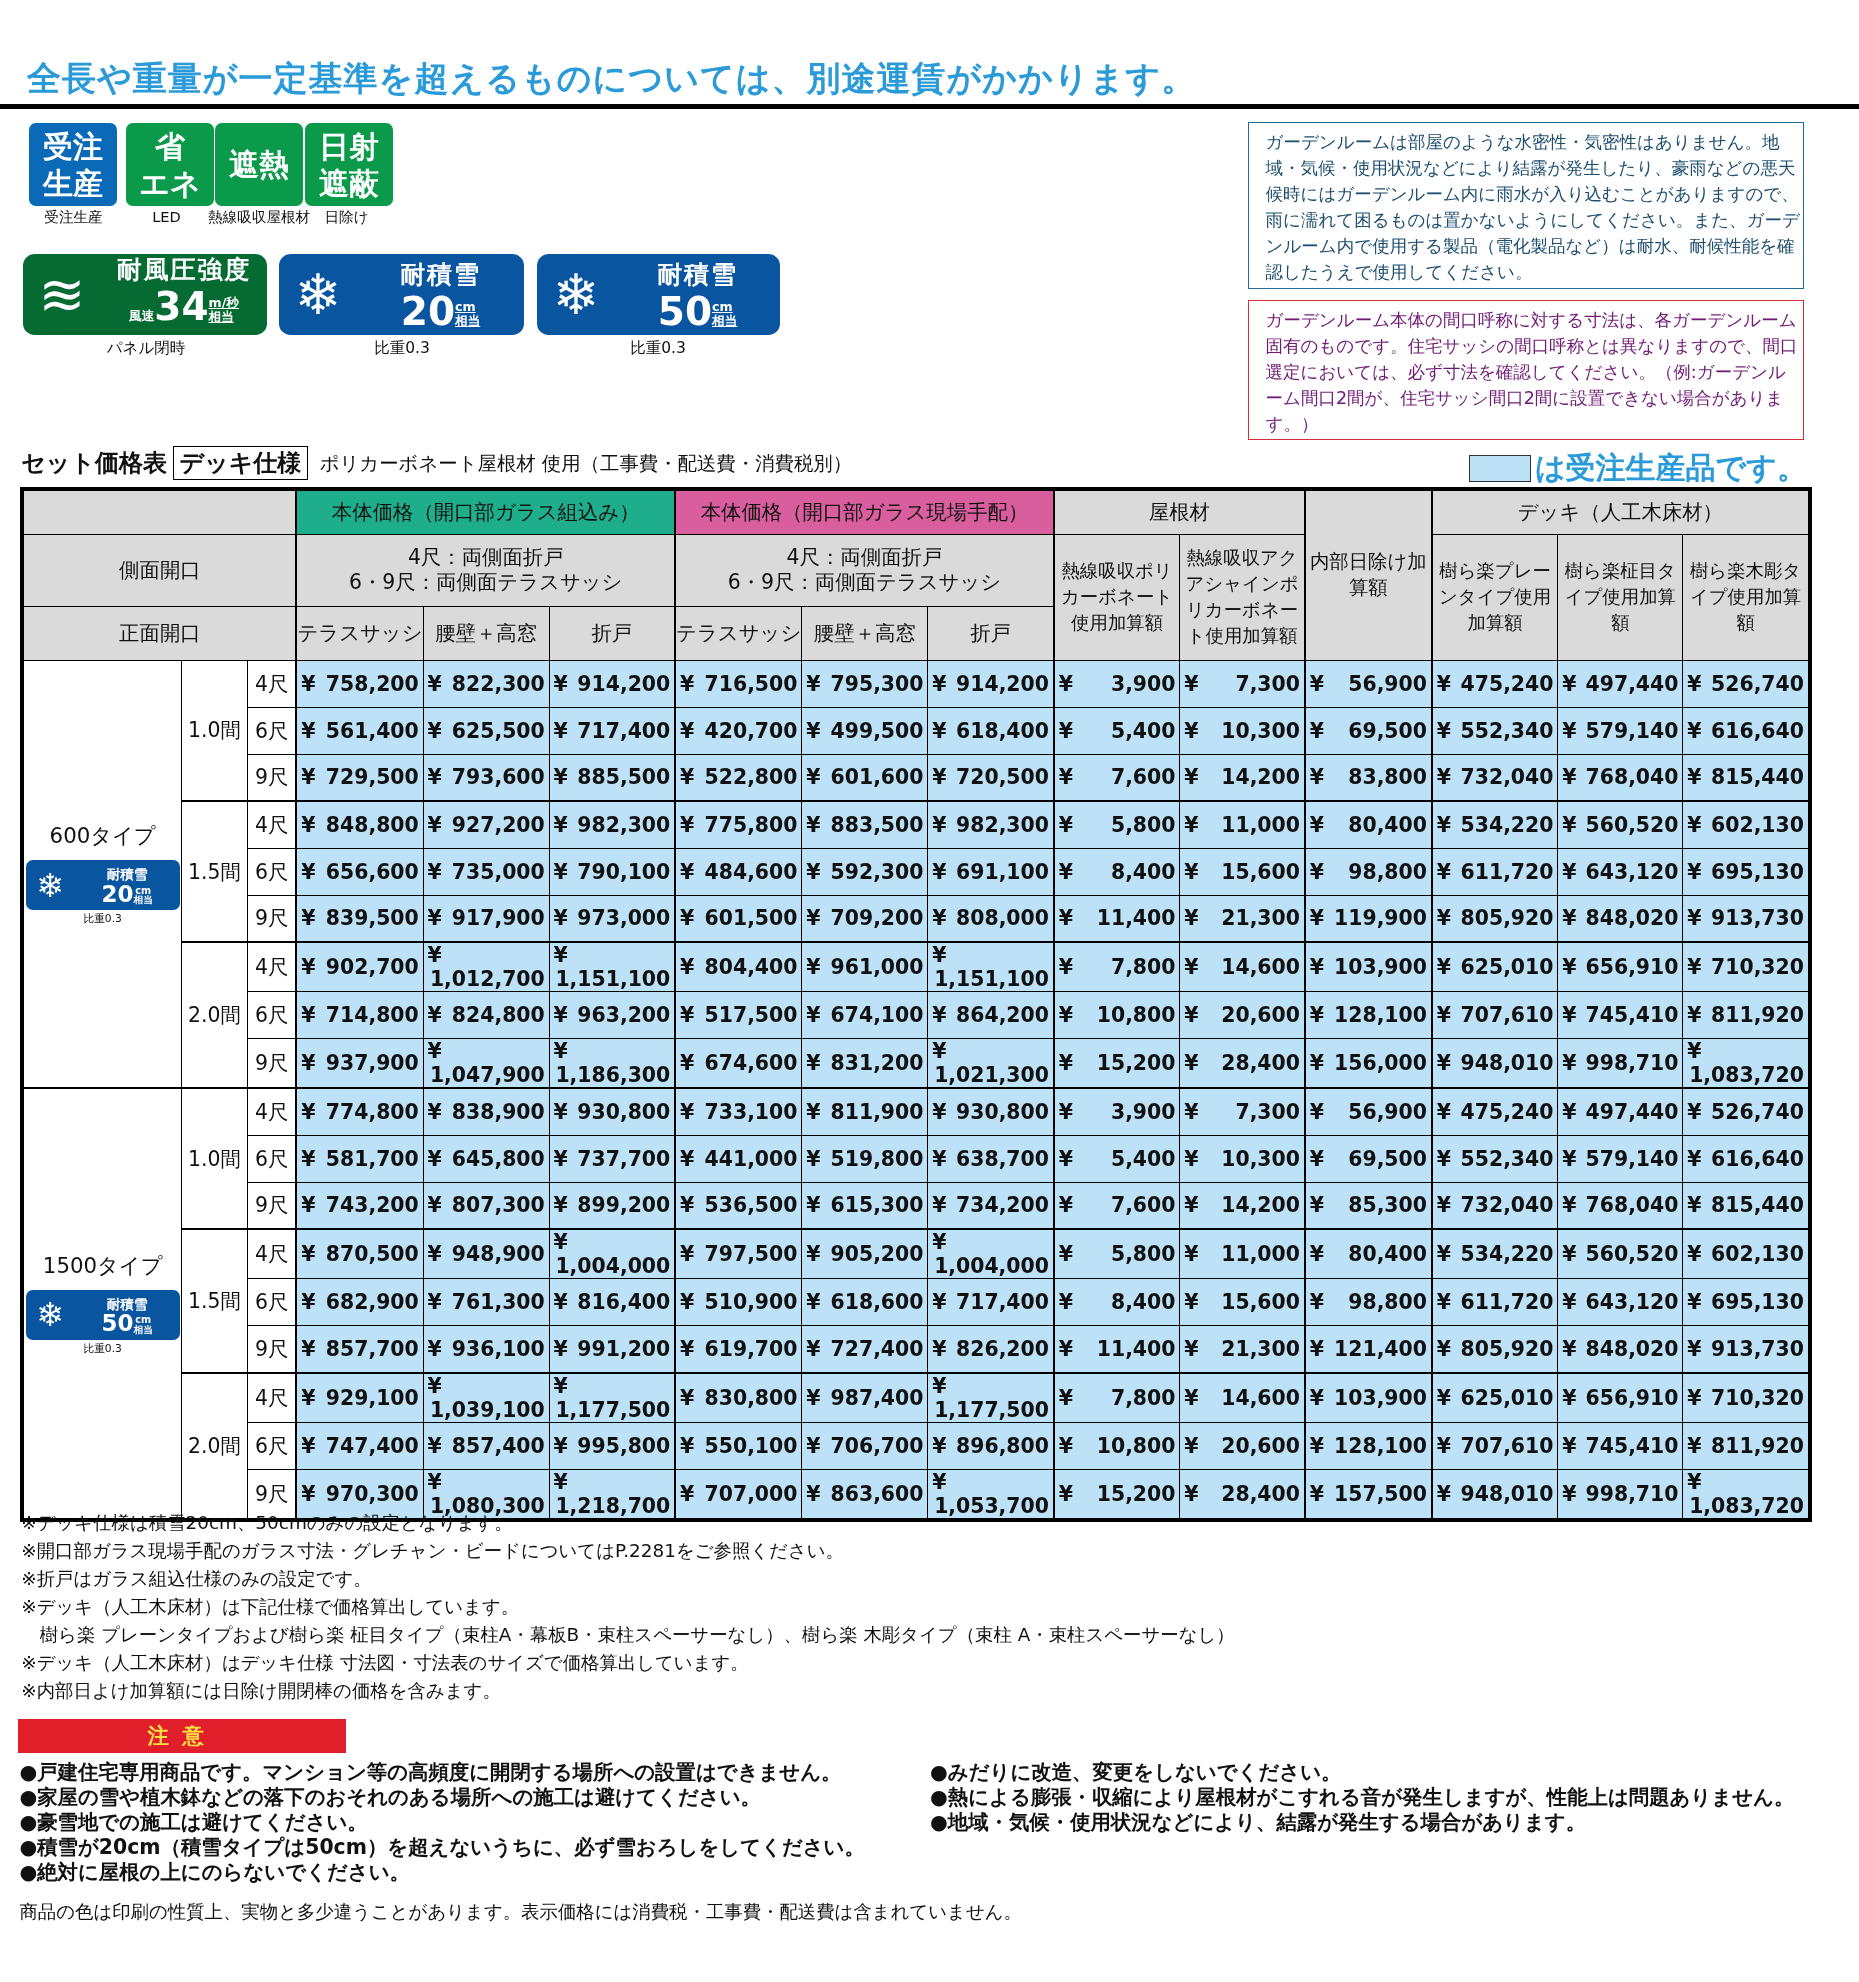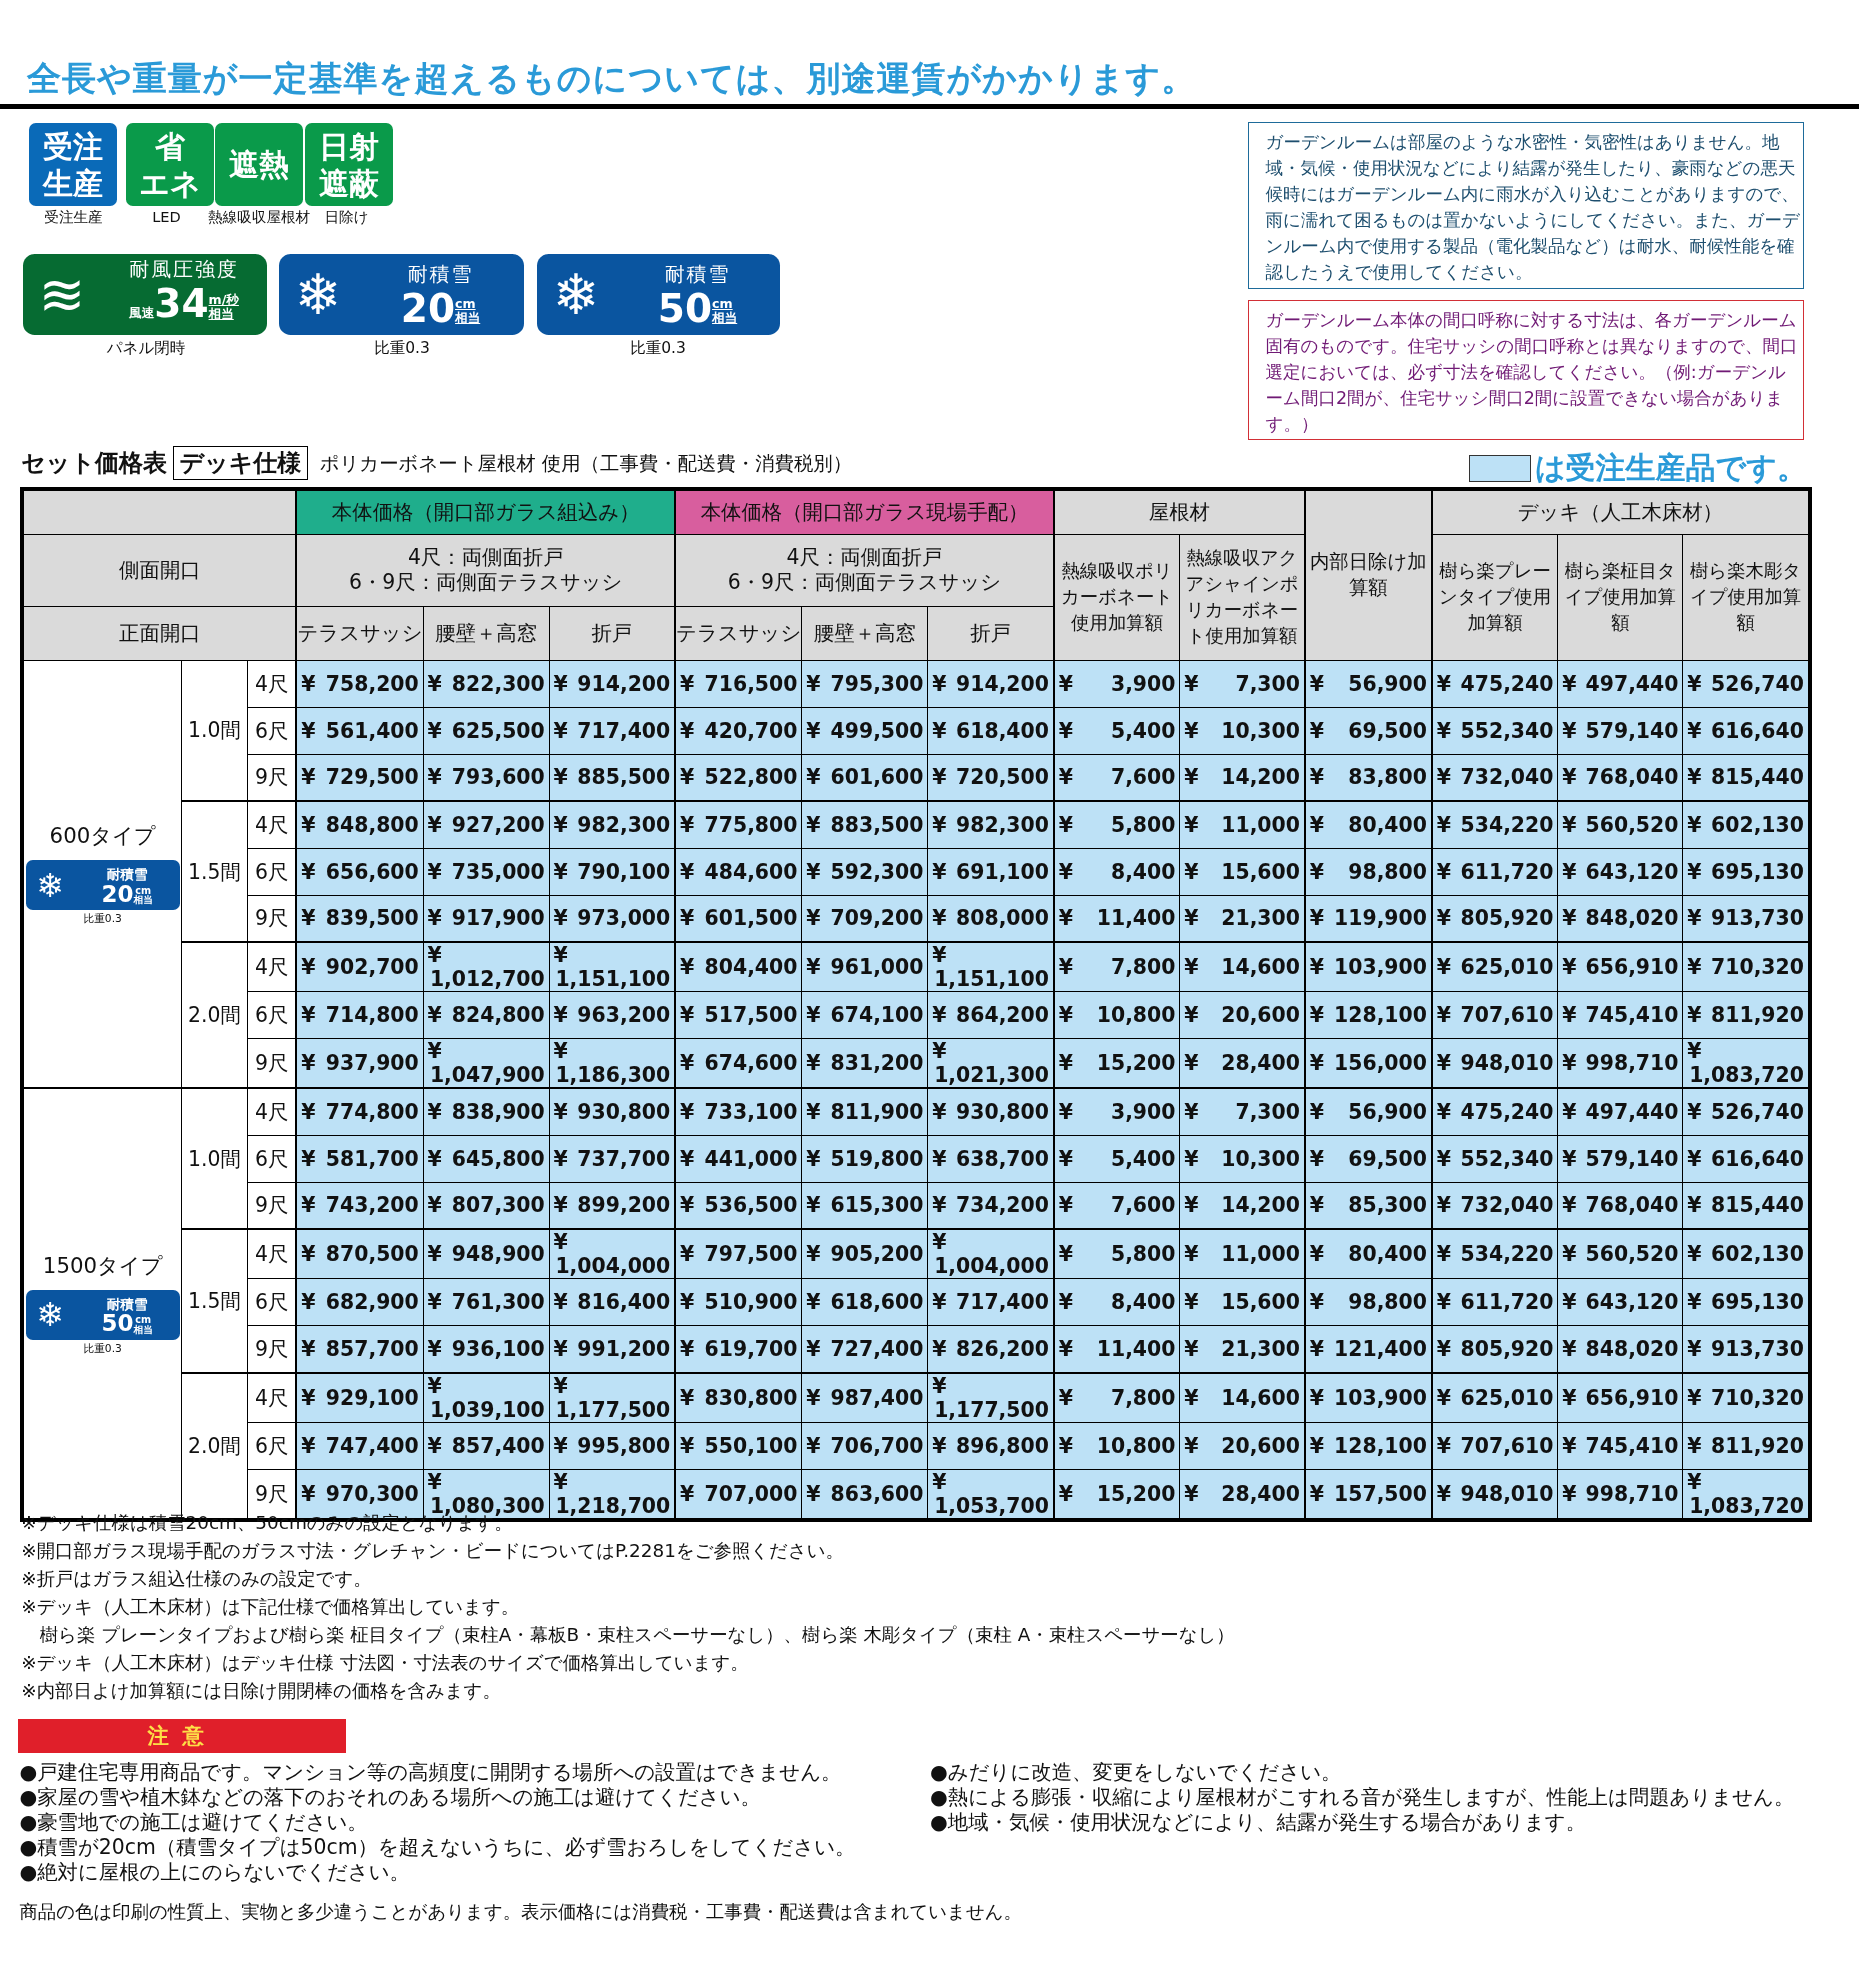--- a/index.html
+++ b/index.html
@@ -9,21 +9,21 @@
   .rule{left:0;top:104px;width:1859px;height:4.9px;background:#000;}
   .badge{top:123px;width:88px;height:83px;border-radius:6.8px;color:#fff;font-weight:bold;font-size:30px;line-height:37px;display:flex;align-items:center;justify-content:center;text-align:center;flex-direction:column;}
   .badge.blue{background:#0a6ab8;}
   .badge.green{background:#0a9a4a;}
   .badge-label{top:208px;width:97px;font-size:14.6px;text-align:center;white-space:nowrap;}
   .spec{top:254px;height:81px;border-radius:11.6px;color:#fff;display:flex;align-items:center;}
   .spec.green{background:#066b32;}
   .spec.blue{background:#0a55a0;}
   .spec .ic{font-size:56px;width:78px;text-align:center;line-height:1;}
   .spec .txt{flex:1;text-align:center;}
-  .spec .t1{font-size:20px;font-weight:normal;letter-spacing:1.9px;}
+  .spec .t1{font-size:25px;font-weight:bold;letter-spacing:1.9px;}
   .spec .t2{font-size:39px;font-weight:bold;line-height:41px;}
   .spec .small{font-size:12.6px;font-weight:bold;}
   .spec .unit{display:inline-block;font-size:12.6px;line-height:13.6px;vertical-align:middle;text-align:left;text-decoration:underline;}
   .spec-label{top:338px;width:194px;font-size:15.5px;text-align:center;}
   .notebox{left:1248px;width:556px;font-size:17.5px;line-height:26px;padding:5.8px 0 5.8px 16.5px;box-sizing:border-box;}
   .notebox.blue{top:122px;height:167px;border:1.9px solid #1e6b9a;color:#1d4e6e;}
   .notebox.red{top:300px;height:140px;border:1.9px solid #d22f36;color:#701a75;}
   .sec-title{left:21.3px;top:446px;font-size:24px;font-weight:bold;white-space:nowrap;display:flex;align-items:center;gap:5.8px;}
   .sec-title .boxed{border:1.5px solid #000;padding:0 5.8px;font-size:24px;}
   .sec-title .sub{font-size:19.4px;font-weight:normal;margin-left:5.8px;}
@@ -50,21 +50,21 @@
   .minibadge .m1{font-size:13.6px;font-weight:bold;}
   .minibadge .m2{font-size:23px;font-weight:bold;}
   .minibadge .mu{font-size:9.7px;display:inline-block;line-height:9.7px;vertical-align:middle;}
   .minilabel{font-size:10.7px;margin-top:1.9px;}
   .footnotes{left:21.3px;top:1509px;font-size:18.4px;line-height:28px;white-space:nowrap;}
   .caution-bar{left:18.4px;top:1719px;width:328px;height:34px;background:#e01f2a;color:#fde047;font-size:21.3px;font-weight:bold;text-align:center;line-height:34px;letter-spacing:13.6px;}
   .caution{top:1760px;font-size:20.4px;line-height:25px;}
   .caution.left{left:19.4px;width:873px;}
   .caution.right{left:930px;width:893px;}
   .caution li{list-style:none;padding-left:23px;text-indent:-23px;}
-  .caution ul{margin:0;padding:0;}
+  .caution ul{margin:0;padding:0;font-weight:bold;}
   .disclaimer{left:19.4px;top:1899px;font-size:18.4px;white-space:nowrap;}
 </style>
 </head>
 <body>
 
 <div class="abs title">全長や重量が一定基準を超えるものについては、別途運賃がかかります。</div>
 <div class="abs rule"></div>
 
 <div class="abs badge blue" style="left:29px;">
   <span>受注</span>

